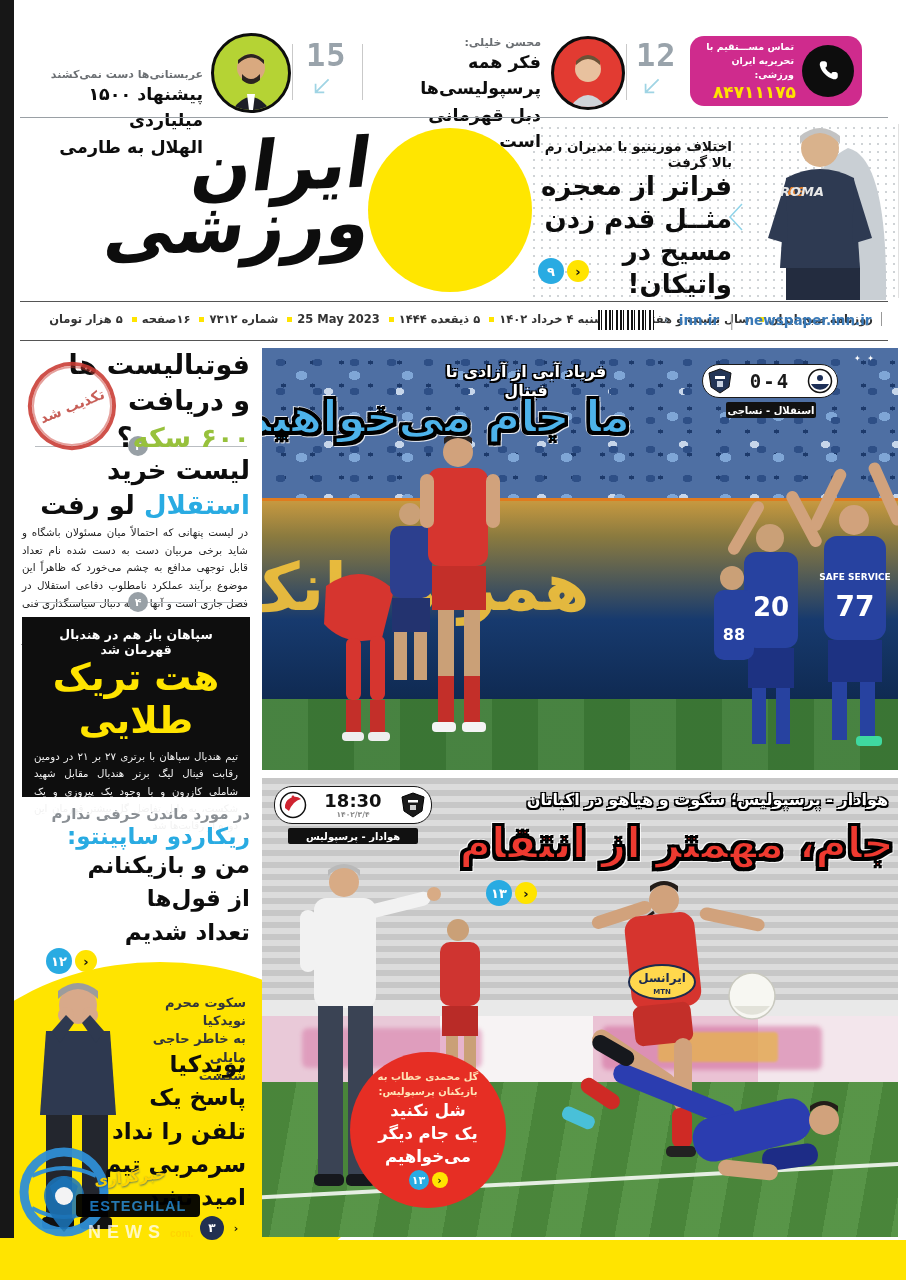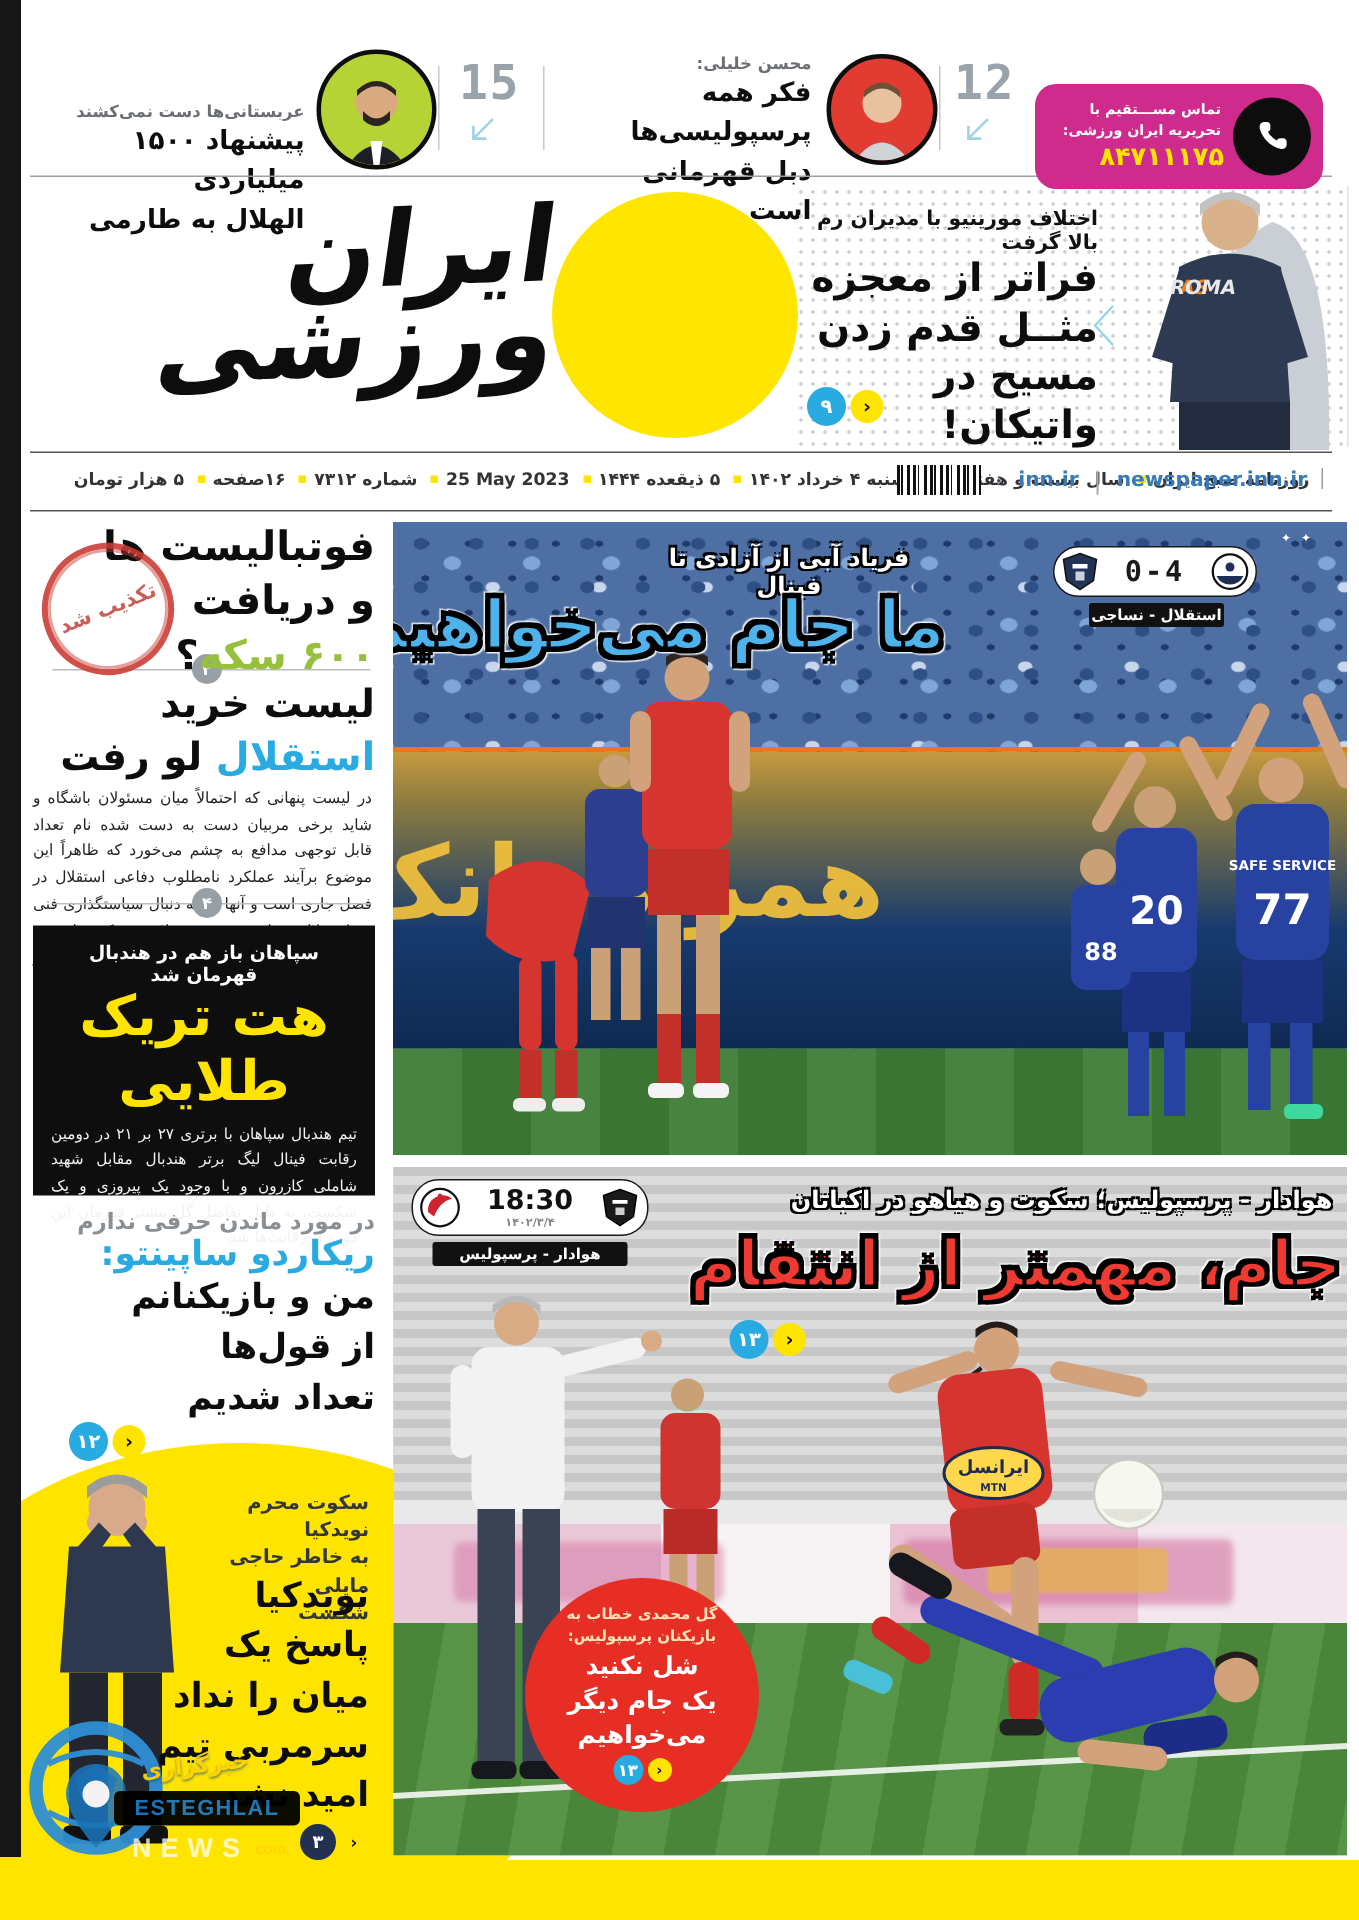--- a/index.html
+++ b/index.html
@@ -91,21 +91,21 @@
 <body>
 
 <div class="page">
 
   <div class="abs" style="left:-70px;top:962px;width:460px;height:340px;background:#ffe400;border-radius:50%;z-index:1;"></div>
   <div class="abs" style="left:0;top:1240px;width:906px;height:40px;background:#ffe400;z-index:3;"></div>
   <div class="abs" style="left:545px;top:1228px;width:230px;height:230px;background:#fff;border-radius:50%;z-index:2;"></div>
 
   <div class="abs" style="left:0;top:0;width:14px;height:1238px;background:#171717;z-index:2;"></div>
 
-  <div class="abs phonebox" style="left:690px;top:36px;width:192px;height:70px;z-index:5;margin-top:20px;">
+  <div class="abs phonebox" style="left:690px;top:36px;width:172px;height:70px;z-index:5;">
     <span class="phone-circle">
       <svg width="26" height="26" viewBox="0 0 24 24">
           <path d="M7 3C5 3 4 5 4.5 7C6 13 11 18 17 19.5C19 20 21 19 21 17L21 15C21 14 20 13 19 13L17 13C16 13 15.5 13.5 15 14.5C13 13.5 10.5 11 9.5 9C10.5 8.5 11 8 11 7L11 5C11 4 10 3 9 3Z" fill="#fff"></path>
         </svg>
     </span>
     <div style="flex:1;padding-right:6px;">
       <div class="phone-txt"><span>تماس مســـتقیم با</span><br>
       <span>تحریریه ایران ورزشی:</span></div>
       <div class="phone-num rt">۸۴۷۱۱۱۷۵</div>
     </div>
@@ -267,21 +267,21 @@
     <rect x="64" y="252" width="32" height="12" rx="4" fill="#111"></rect>
   </svg>
   <div class="abs rt" style="left:118px;top:994px;width:128px;z-index:4;">
     <div class="nav-kick">سکوت محرم نویدکیا</div>
     <div class="nav-kick">به خاطر حاجی مایلی</div>
     <div class="nav-kick">شکست</div>
   </div>
   <div class="abs rt" style="left:100px;top:1048px;width:146px;z-index:4;">
     <div class="nav-title">نویدکیا</div>
     <div class="nav-title">پاسخ یک</div>
-    <div class="nav-title">میان را نداد</div>
+    <div class="nav-title">تلفن را نداد</div>
     <div class="nav-title">سرمربی تیم</div>
     <div class="nav-title">امید نشد</div>
   </div>
   <div class="abs badge-row" style="left:200px;top:1216px;z-index:5;">
     <span class="badge-y" style="width:18px;height:18px;font-size:11px;">‹</span>
     <span class="badge-navy">۳</span>
   </div>
 
   <div class="abs" style="left:18px;top:1140px;width:220px;height:120px;z-index:5;opacity:.95;">
     <svg class="abs" style="left:0;top:0;" width="92" height="116" viewBox="0 0 92 116">

